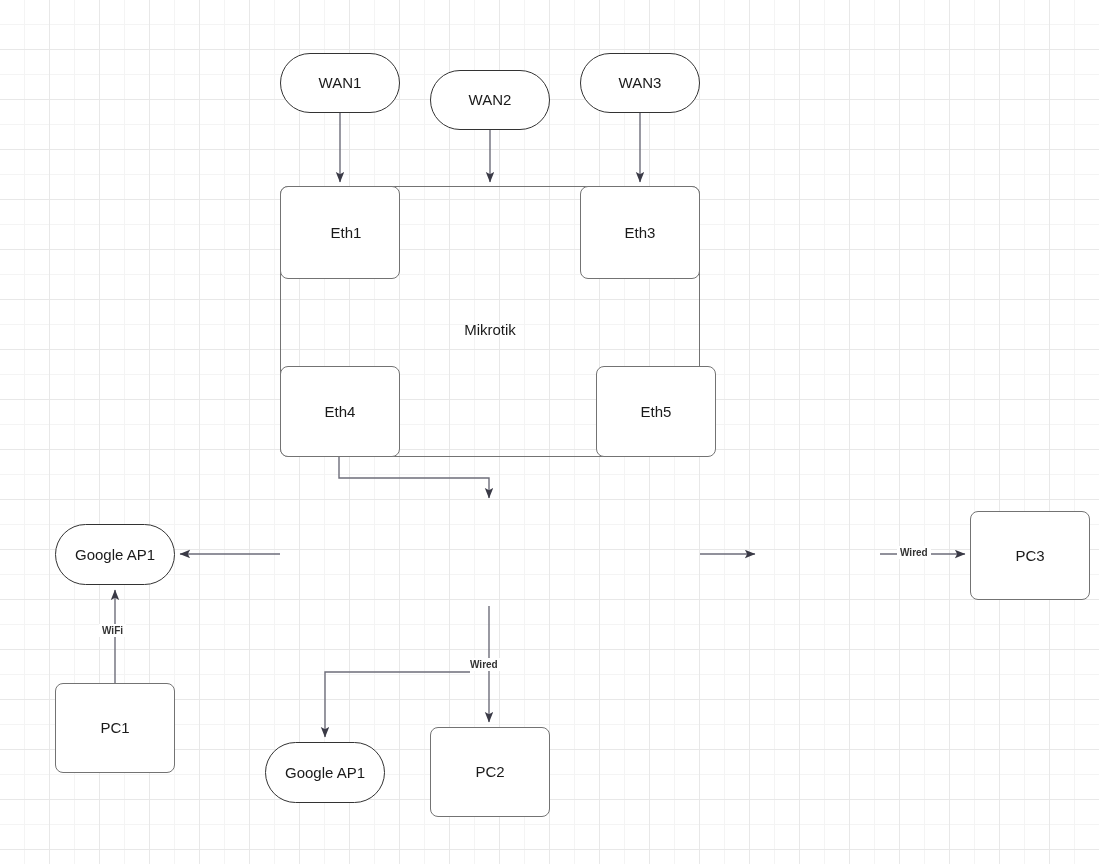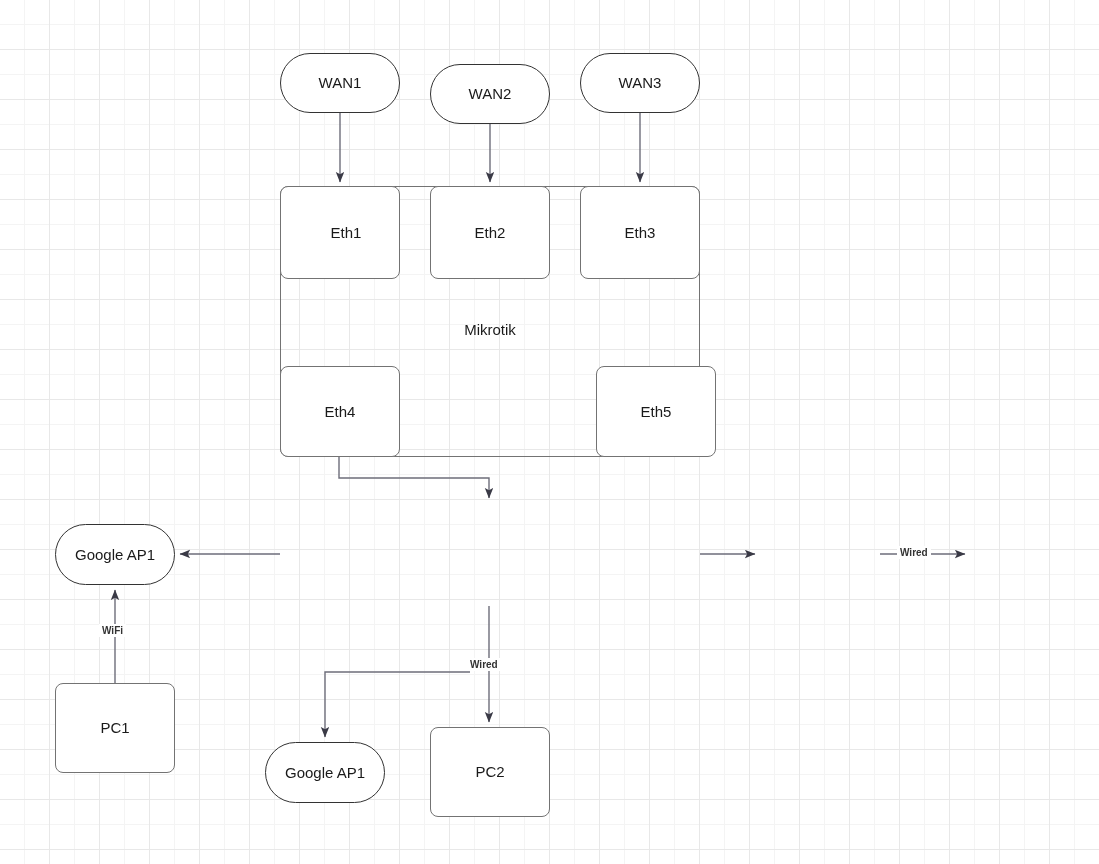--- a/index.html
+++ b/index.html
@@ -94,46 +94,46 @@
       </g>
   </svg>
 
   <div class="node group" style="left: 280px; top: 186px; width: 420px; height: 271px;">
     <span class="group-label" style="top: 127.5px;">Mikrotik</span>
   </div>
 
   <div class="node pill" style="left: 280px; top: 53px; width: 120px; height: 60px;">
     <span>WAN1</span>
   </div>
-  <div class="node pill" style="left: 430px; top: 64px; width: 120px; height: 60px;">
+  <div class="node pill" style="left: 430px; top: 70px; width: 120px; height: 60px;">
     <span>WAN2</span>
   </div>
   <div class="node pill" style="left: 580px; top: 53px; width: 120px; height: 60px;">
     <span>WAN3</span>
   </div>
 
   <div class="node port" style="left: 280px; top: 186px; width: 120px; height: 93px; padding-left: 12px;">
     <span>Eth1</span>
-  </div>
-  <div class="node port" style="left: 430px; top: 186px; width: 120px; height: 93px;">
-    <span>Eth2</span>
   </div>
   <div class="node port" style="left: 580px; top: 186px; width: 120px; height: 93px;">
     <span>Eth3</span>
   </div>
   <div class="node port" style="left: 280px; top: 366px; width: 120px; height: 91px;">
     <span>Eth4</span>
   </div>
   <div class="node port" style="left: 596px; top: 366px; width: 120px; height: 91px;">
     <span>Eth5</span>
   </div>
 
 
   <div class="node pill" style="left: 55px; top: 524px; width: 120px; height: 61px;">
     <span>Google AP1</span>
+  </div>
+  <div class="node rect" style="left: 970px; top: 511px; width: 120px; height: 89px;">
+    <span>PC3</span>
   </div>
   <div class="node rect" style="left: 55px; top: 683px; width: 120px; height: 90px;">
     <span>PC1</span>
   </div>
   <div class="node pill" style="left: 265px; top: 742px; width: 120px; height: 61px;">
     <span>Google AP1</span>
   </div>
   <div class="node rect" style="left: 430px; top: 727px; width: 120px; height: 90px;">
     <span>PC2</span>
   </div>

